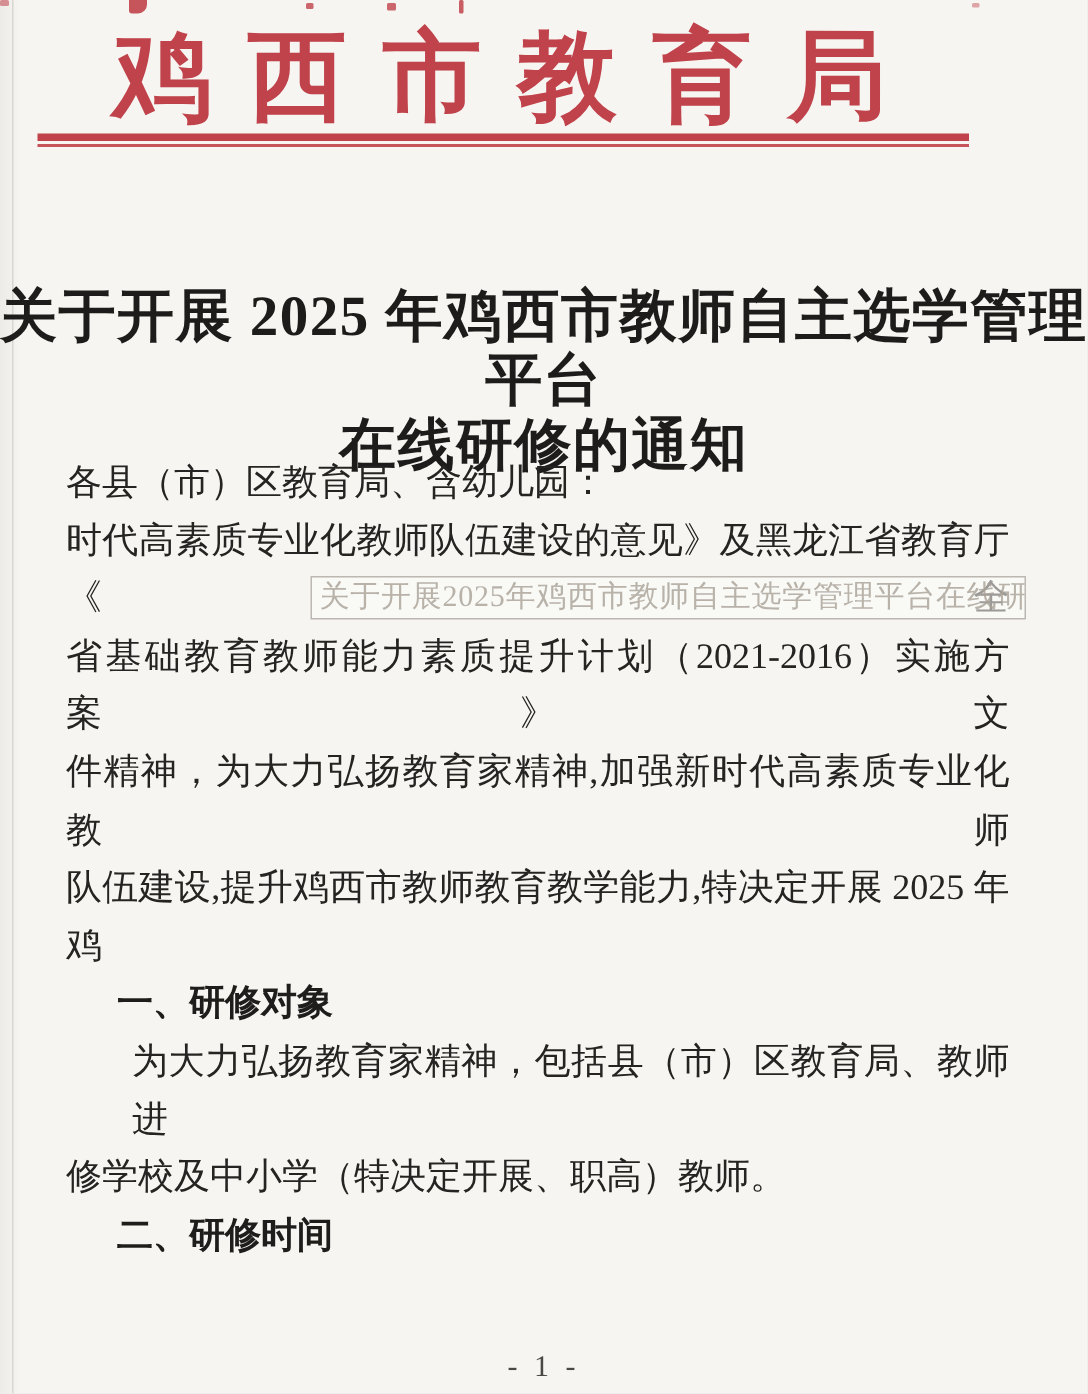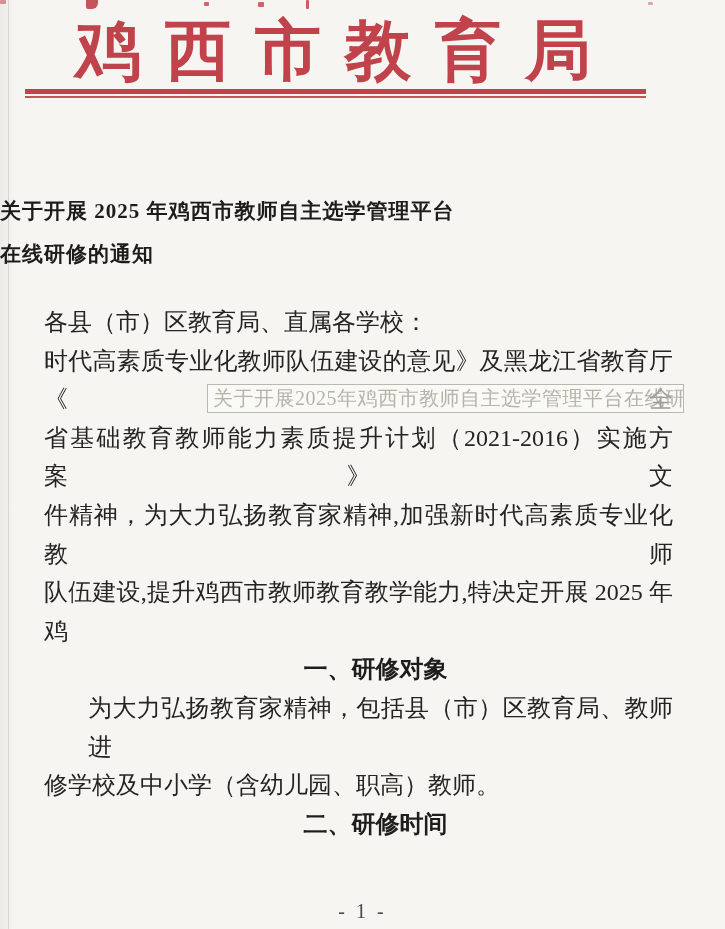--- a/index.html
+++ b/index.html
@@ -29,33 +29,33 @@
     color:var(--red);
     font-size:66px;font-weight:700;
     letter-spacing:24px;
     white-space:nowrap;
   }
   .red-rule{position:absolute;top:89px;left:25px;width:621px;}
   .red-rule .bar-thick{height:5px;background:var(--red);}
   .red-rule .bar-thin{height:2px;background:var(--red);margin-top:2px;opacity:.9;}
   .doc-title{
     position:absolute;top:190px;left:0;width:725px;
-    text-align:left;
-    font-size:21px;line-height:43px;font-weight:700;
+    text-align:center;
+    font-size:38px;line-height:43px;font-weight:700;
     color:#1e1c1a;
     letter-spacing:1px;
   }
   .doc-body{
     position:absolute;top:303px;left:44px;width:629px;
     font-size:24px;line-height:38.6px;
     color:var(--ink);
   }
   .doc-body .line{white-space:nowrap;}
   .doc-body .line.indent{padding-left:44px;}
-  .doc-body .line.bold{font-weight:700;padding-left:34px;color:#1f1d1b;text-align:center;}
+  .doc-body .line.bold{font-weight:700;padding-left:34px;color:#1f1d1b;}
   .doc-body .line.fill{
     white-space:normal;
     text-align:justify;
     text-align-last:justify;
     text-justify:inter-ideograph;
   }
   .watermark{
     position:absolute;left:207px;top:384px;width:477px;height:29px;
     background:rgba(252,251,249,0.55);
     border:1px solid rgba(178,172,165,0.85);
@@ -91,28 +91,28 @@
     <div class="bar-thick"></div>
     <div class="bar-thin"></div>
   </div>
 
   <div class="doc-title">
     <span>关于开展 2025 年鸡西市教师自主选学管理平台</span><br>
     <span>在线研修的通知</span>
   </div>
 
   <div class="doc-body">
-      <div class="line">各县（市）区教育局、直属各学校：</div>
+      <div class="line">各县（市）区教育局、含幼儿园：</div>
       <div class="line fill">时代高素质专业化教师队伍建设的意见》及黑龙江省教育厅《全</div>
       <div class="line fill">省基础教育教师能力素质提升计划（2021-2016）实施方案》文</div>
       <div class="line fill">件精神，为大力弘扬教育家精神,加强新时代高素质专业化教师</div>
       <div class="line fill">队伍建设,提升鸡西市教师教育教学能力,特决定开展 2025 年鸡</div>
       <div class="line bold">一、研修对象</div>
       <div class="line indent fill">为大力弘扬教育家精神，包括县（市）区教育局、教师进</div>
-      <div class="line">修学校及中小学（含幼儿园、职高）教师。</div>
+      <div class="line">修学校及中小学（特决定开展、职高）教师。</div>
       <div class="line bold">二、研修时间</div>
     </div>
 
   <div class="watermark">关于开展2025年鸡西市教师自主选学管理平台在线研修的通知00f2.jpg</div>
 
   <div class="page-footer">- 1 -</div>
 
 </div>
 
 </body></html>

